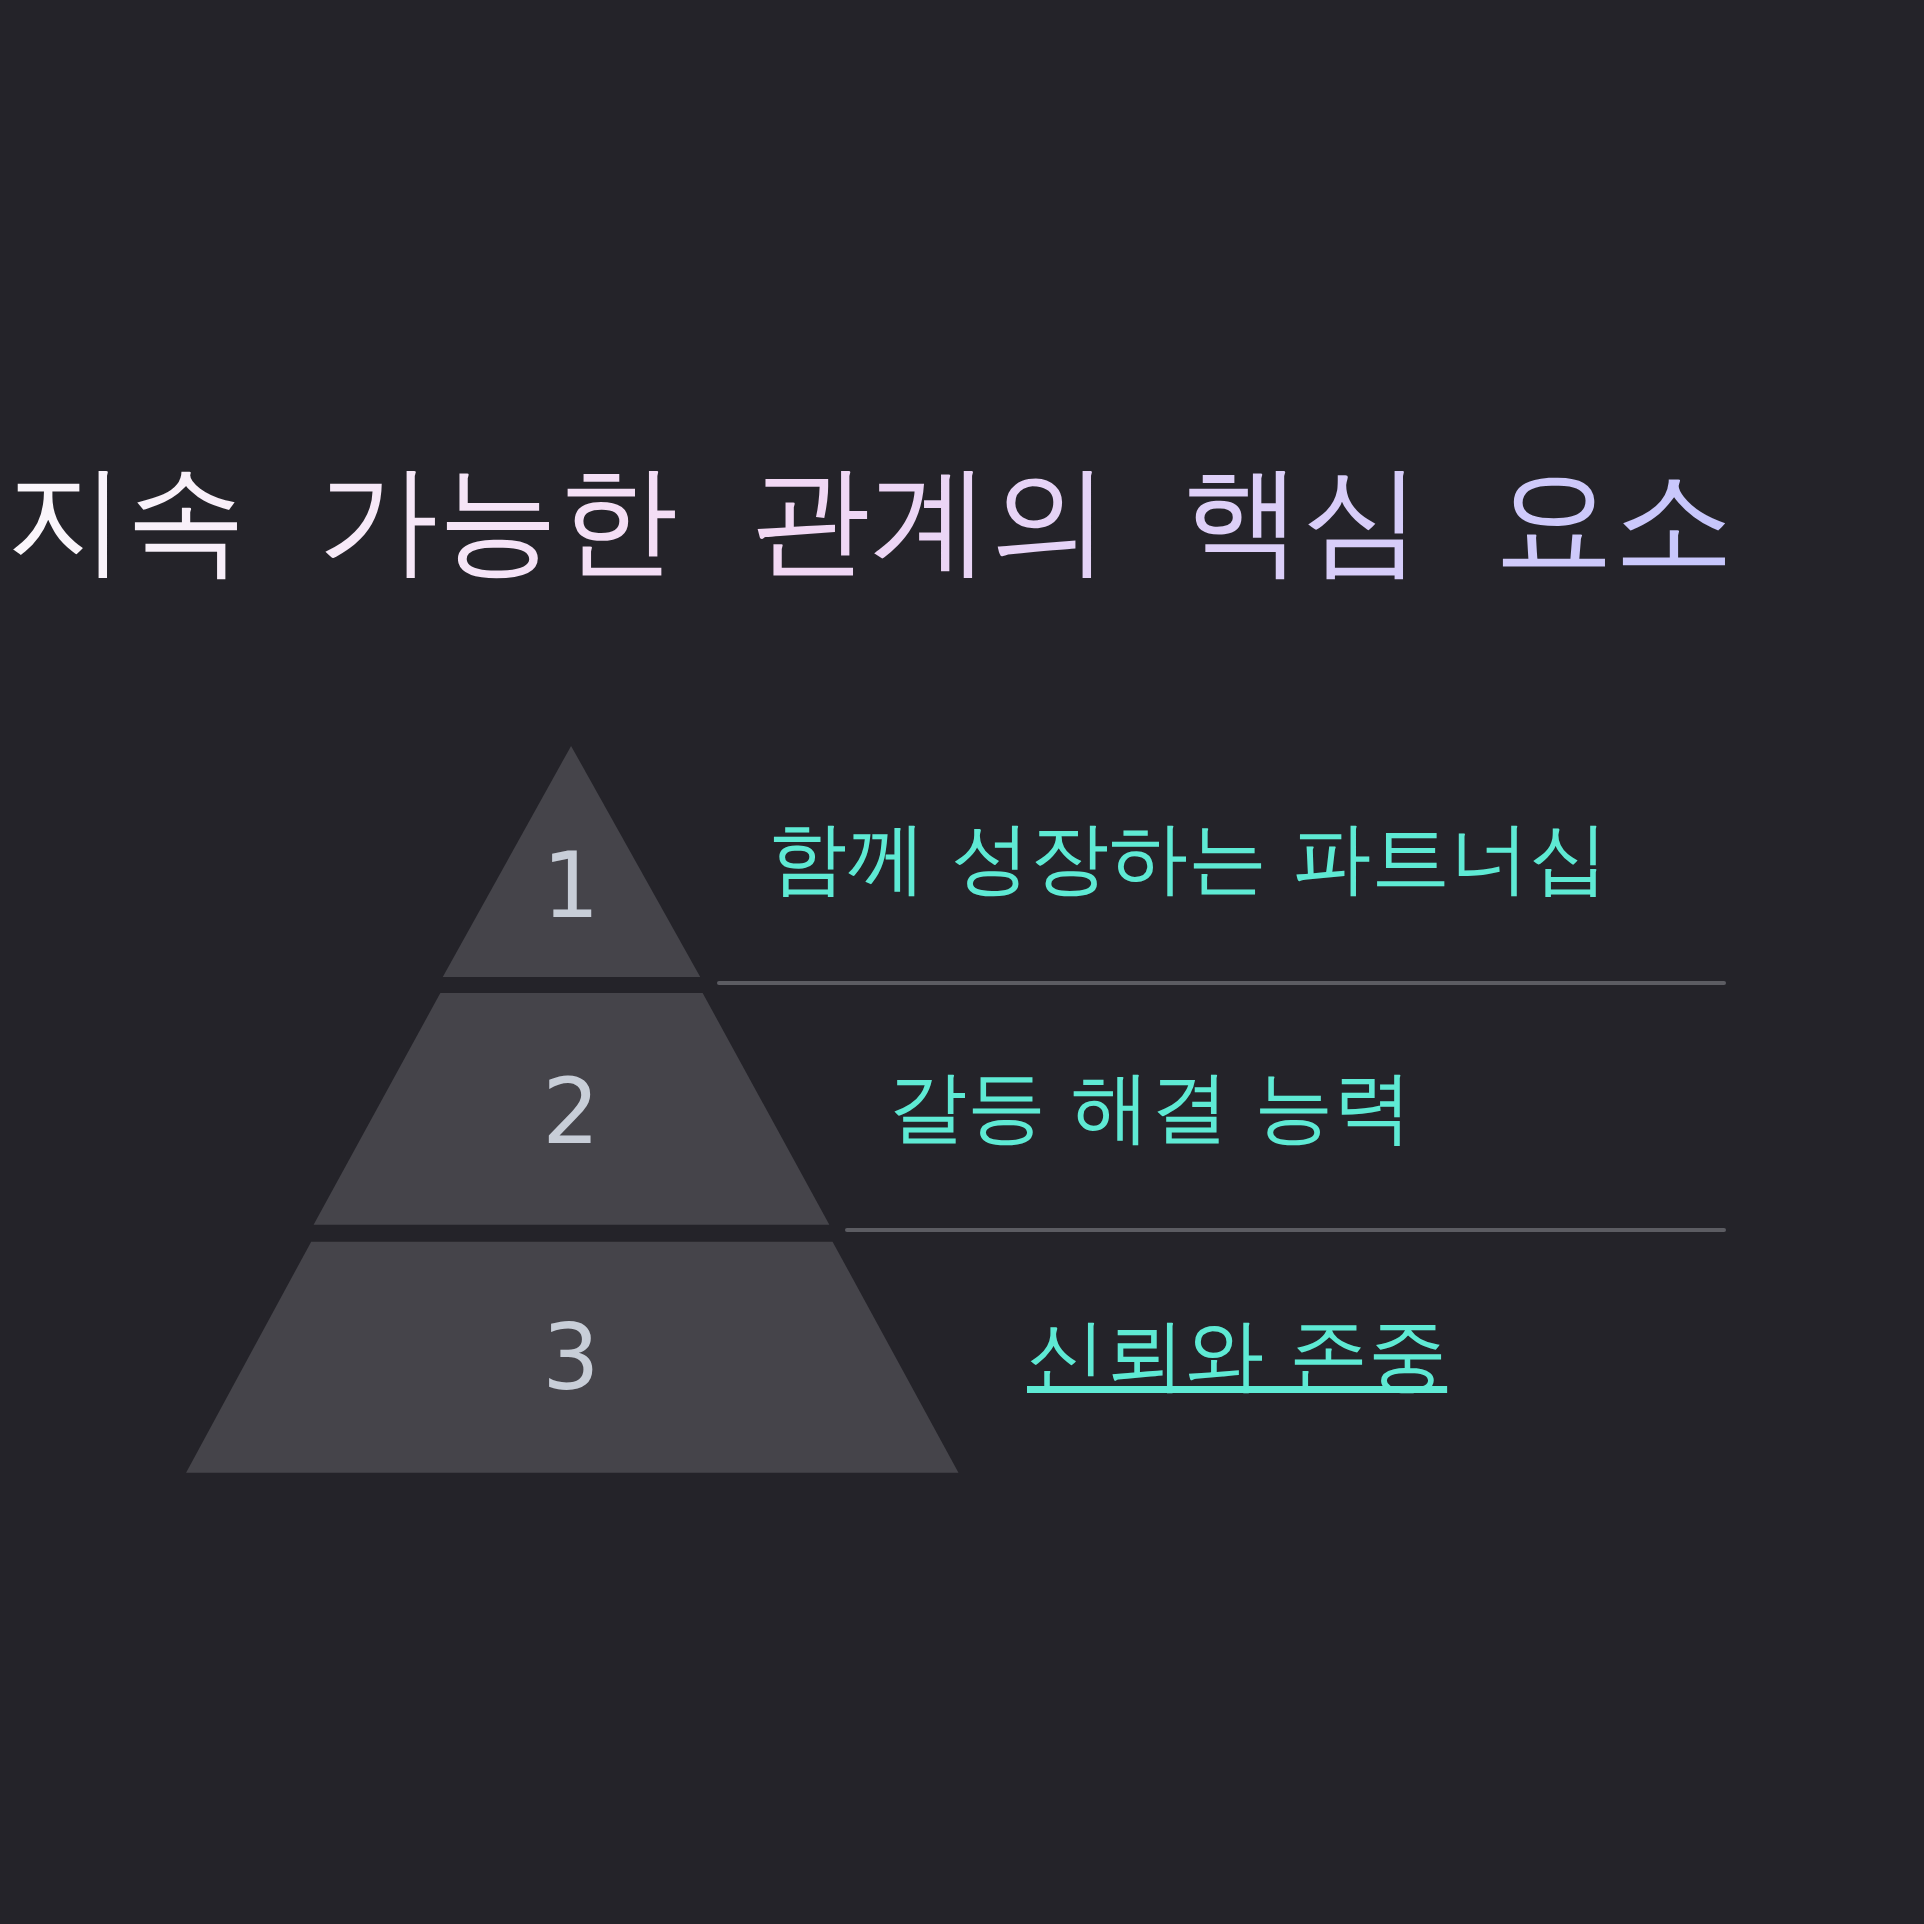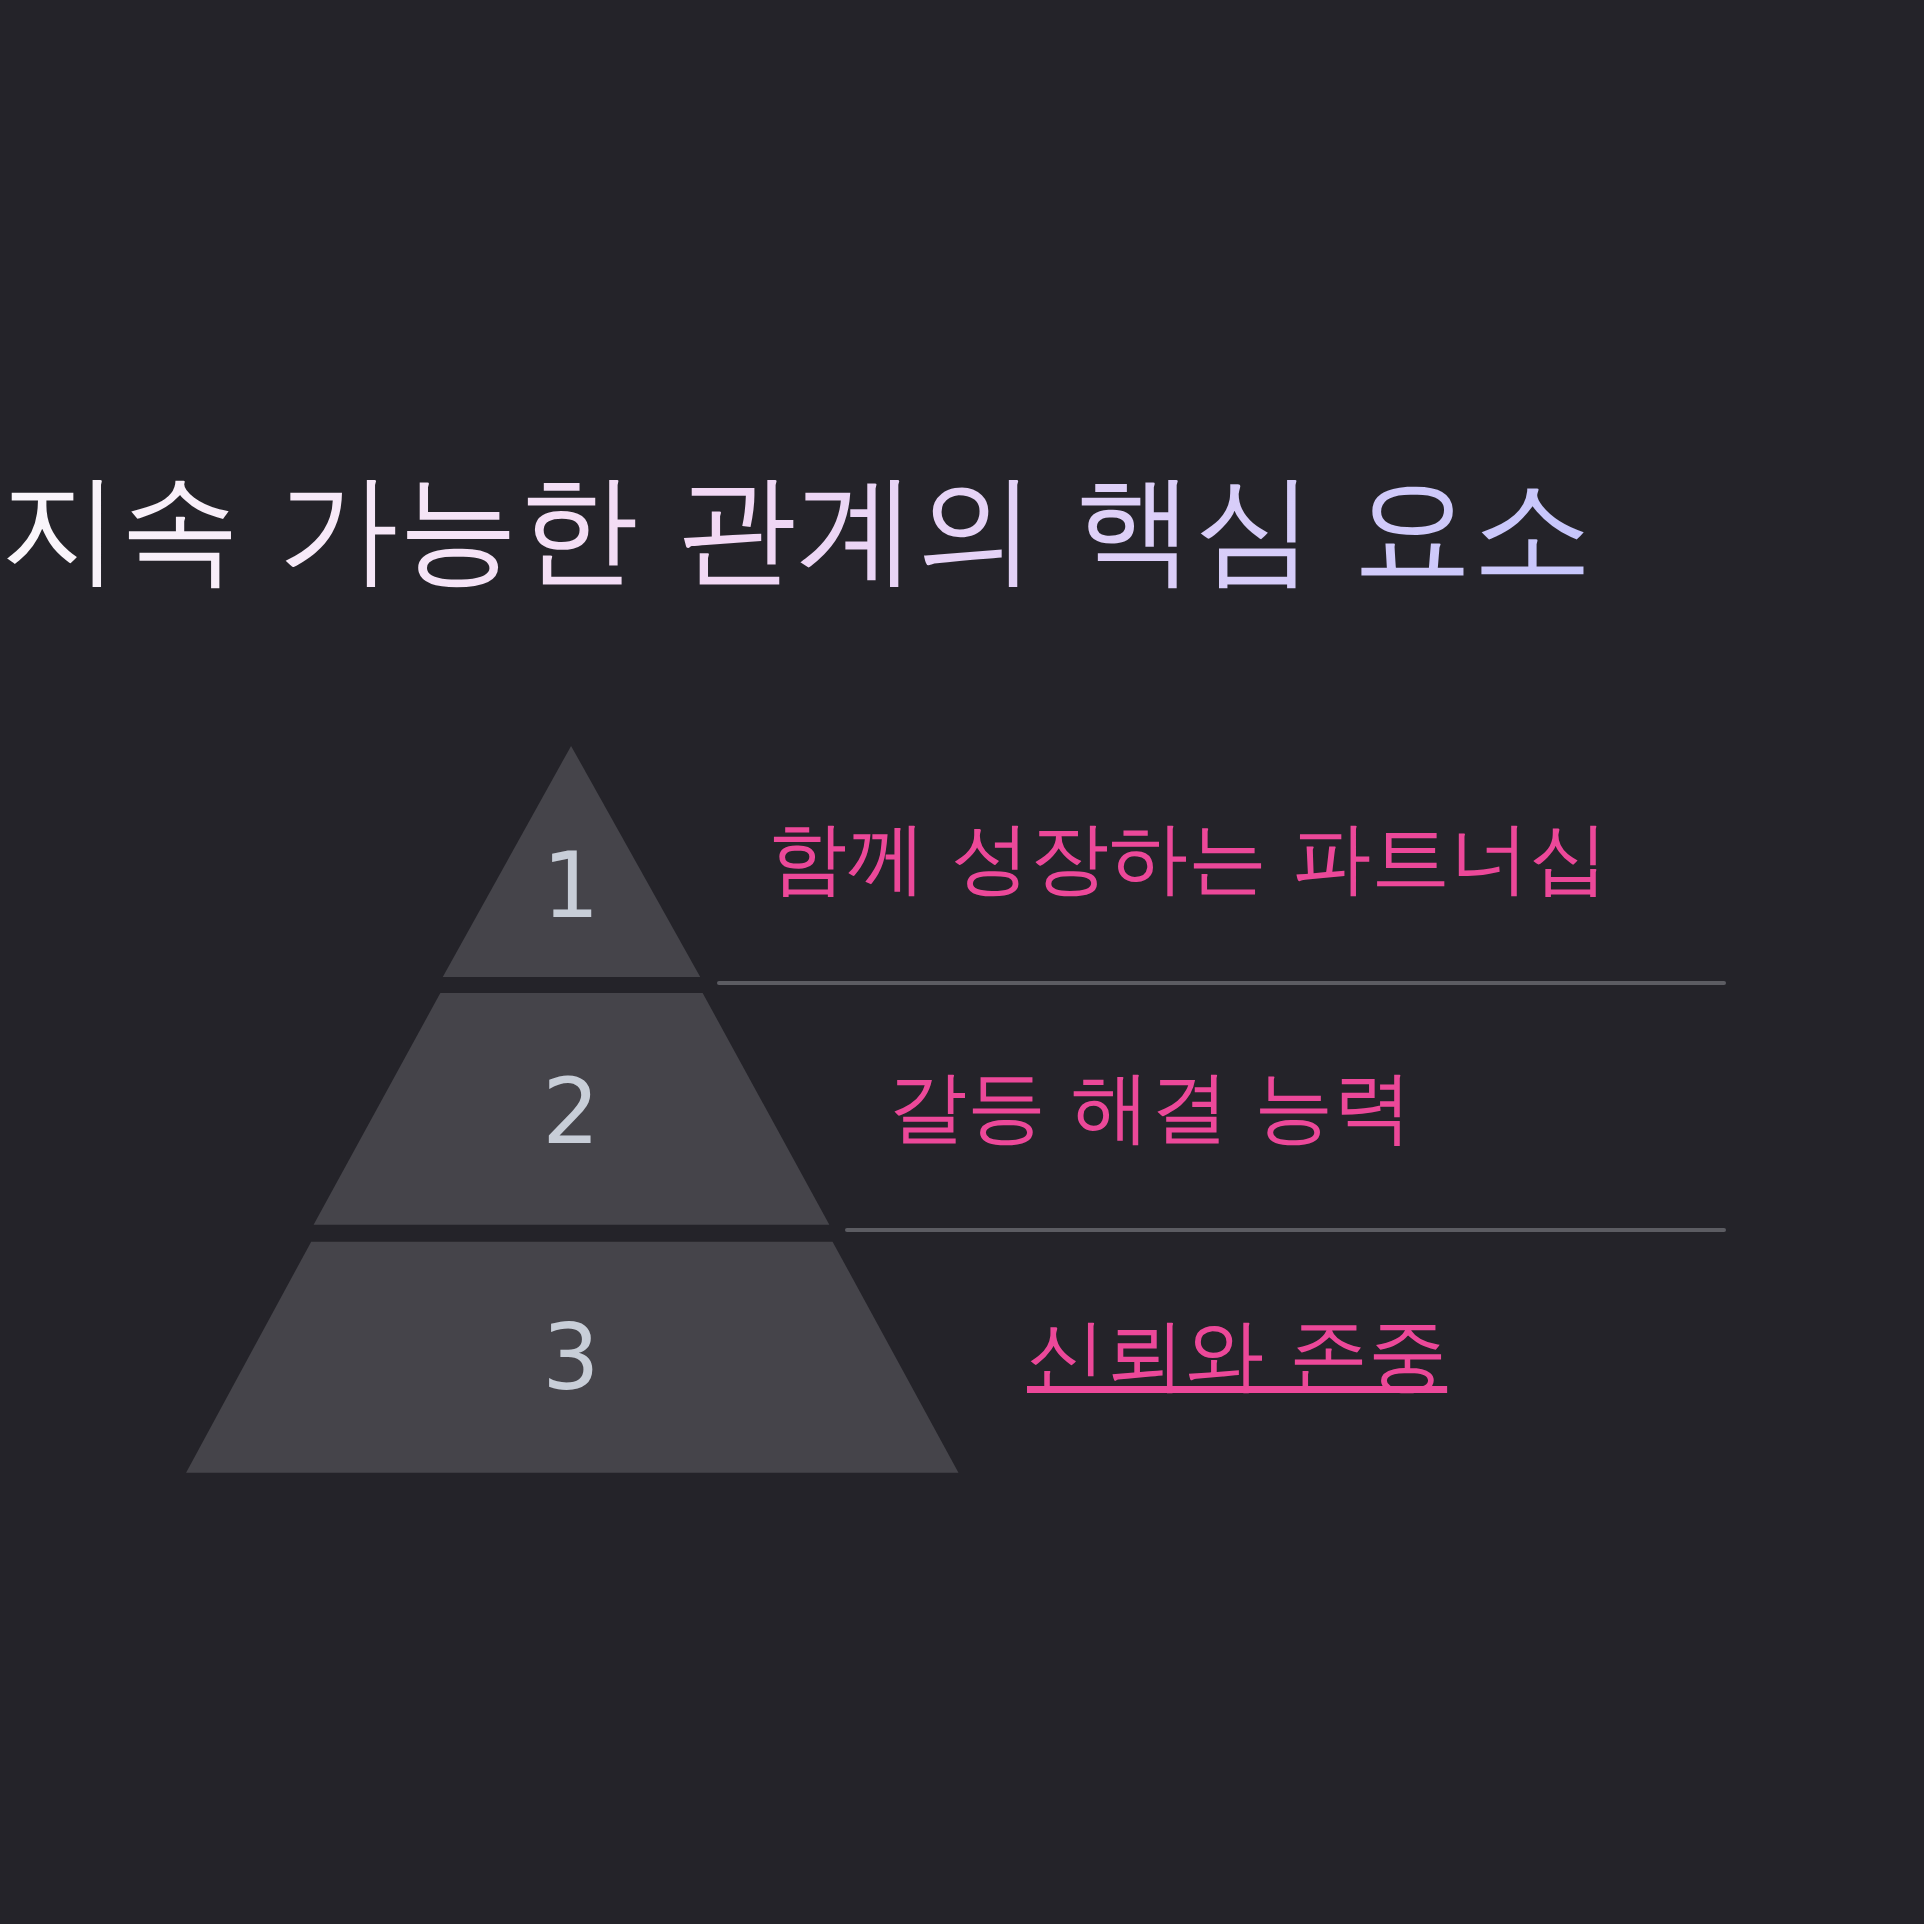--- a/index.html
+++ b/index.html
@@ -7,44 +7,45 @@
     width: 1925px; height: 1925px;
     background: #242329;
     position: relative;
     overflow: hidden;
     font-family: "DejaVu Sans", "Liberation Sans", sans-serif;
   }
   .title {
     position: absolute;
     left: 0; width: 1734px;
     top: 453px;
-    text-align: left;
+    text-align: right;
     font-size: 120px;
     line-height: 152px;
     white-space: nowrap;
     font-weight: 400;
+    font-family: Liberation Mono, monospace;
   }
   .title span {
     background: linear-gradient(90deg, #faf7fb 0%, #f2d8f4 45%, #c6c6fc 100%);
     -webkit-background-clip: text;
     background-clip: text;
     color: transparent;
   }
   svg.pyramid { position: absolute; left: 0; top: 0; }
   .num {
     position: absolute;
     width: 160px;
     text-align: center;
     color: #c8ced8;
     font-size: 90px;
     line-height: 104px;
   }
   .label {
     position: absolute;
-    color: #ec4899;
+    color: #5eead4;
     font-size: 79px;
     line-height: 104px;
     white-space: nowrap;
   }
   .divider {
     position: absolute;
     height: 4px;
     border-radius: 2.4px;
     background: #5c5c62;
   }

